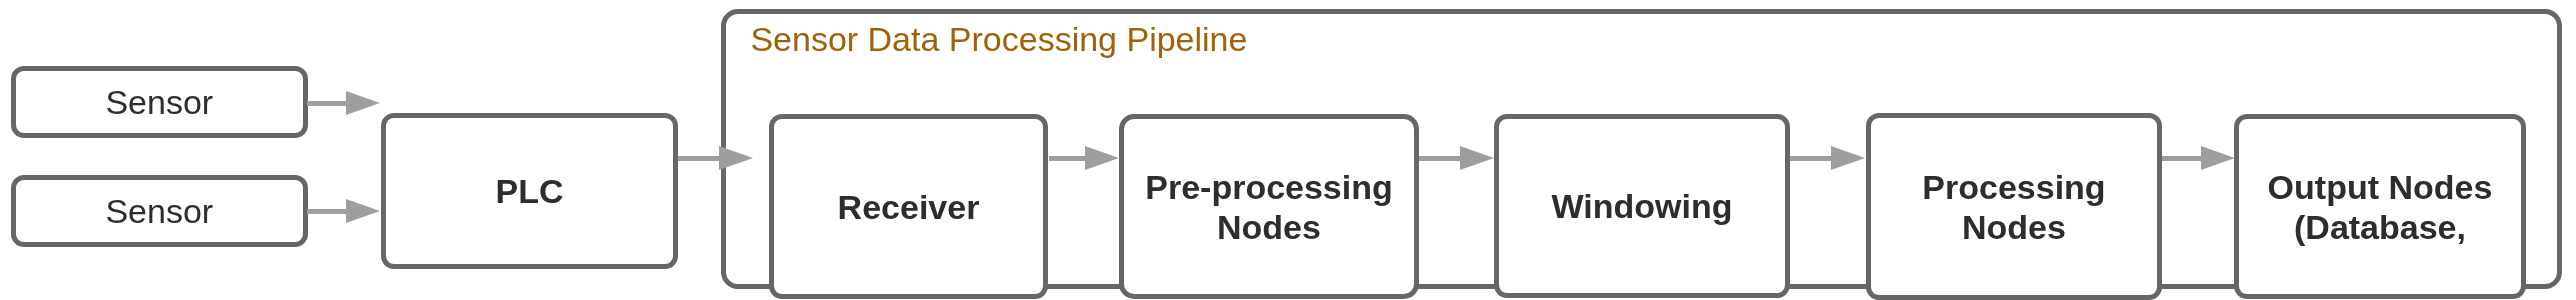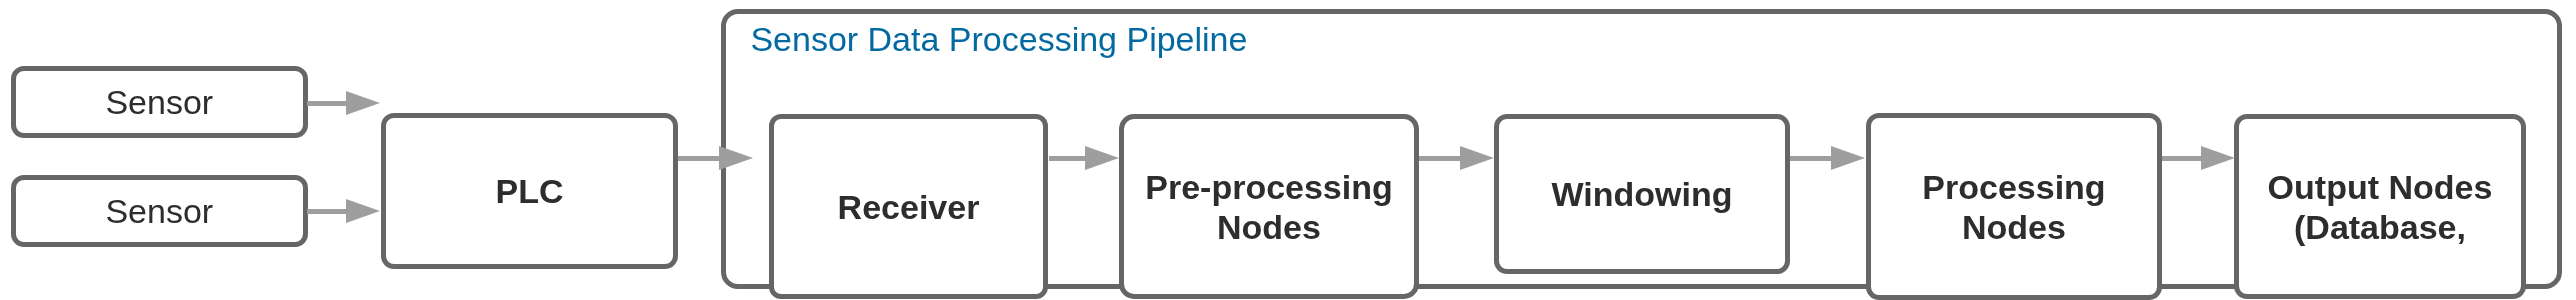--- a/index.html
+++ b/index.html
@@ -27,44 +27,44 @@
     line-height: 40px;
     z-index: 2;
   }
   .node .line { display: block; }
   .bold { font-weight: bold; margin-top: 48px; }
   .regular { font-weight: normal; }
 
   .n-sensor1    { left: 10.8px;   top: 66px;  width: 297px; height: 72px; }
   .n-sensor2    { left: 10.8px;   top: 175px; width: 297px; height: 72px; }
   .n-plc        { left: 381px;  top: 65px;  width: 297px; height: 156px; }
-  .n-receiver   { left: 769px; top: 66px;  width: 279px; height: 185px; border-radius: 12px; }
+  .n-receiver   { left: 769px; top: 66px;  width: 279px; height: 185px; }
   .n-preproc    { left: 1119px; top: 66px;  width: 300px; height: 185px; border-radius: 15px; }
-  .n-windowing  { left: 1494px; top: 66px;  width: 296px; height: 160px; }
+  .n-windowing  { left: 1494px; top: 66px;  width: 296px; height: 184px; }
   .n-processing { left: 1866px; top: 65px;  width: 296px; height: 187px; }
   .n-output     { left: 2234px; top: 66px;  width: 292px; height: 185px; }
 
   
   .group {
     position: absolute;
     left: 721px; top: 9.3px;
     width: 1841px; height: 280px;
     box-sizing: border-box;
     border: 5px solid #666666;
     border-radius: 17px;
     background: #ffffff;
     z-index: 1;
   }
   .group-title {
     position: absolute;
     left: 24.4px; top: 4.3px;
     font-size: 34px;
     line-height: 40px;
     font-weight: normal;
-    color: #0369a1;
+    color: #a16207;
     white-space: nowrap;
   }
 
   
   .arrow { position: absolute; height: 24.4px; z-index: 3; }
   .arrow .shaft {
     position: absolute;
     left: 0; right: 32px;
     top: 9.7px; height: 5px;
     background: #9e9e9e;

